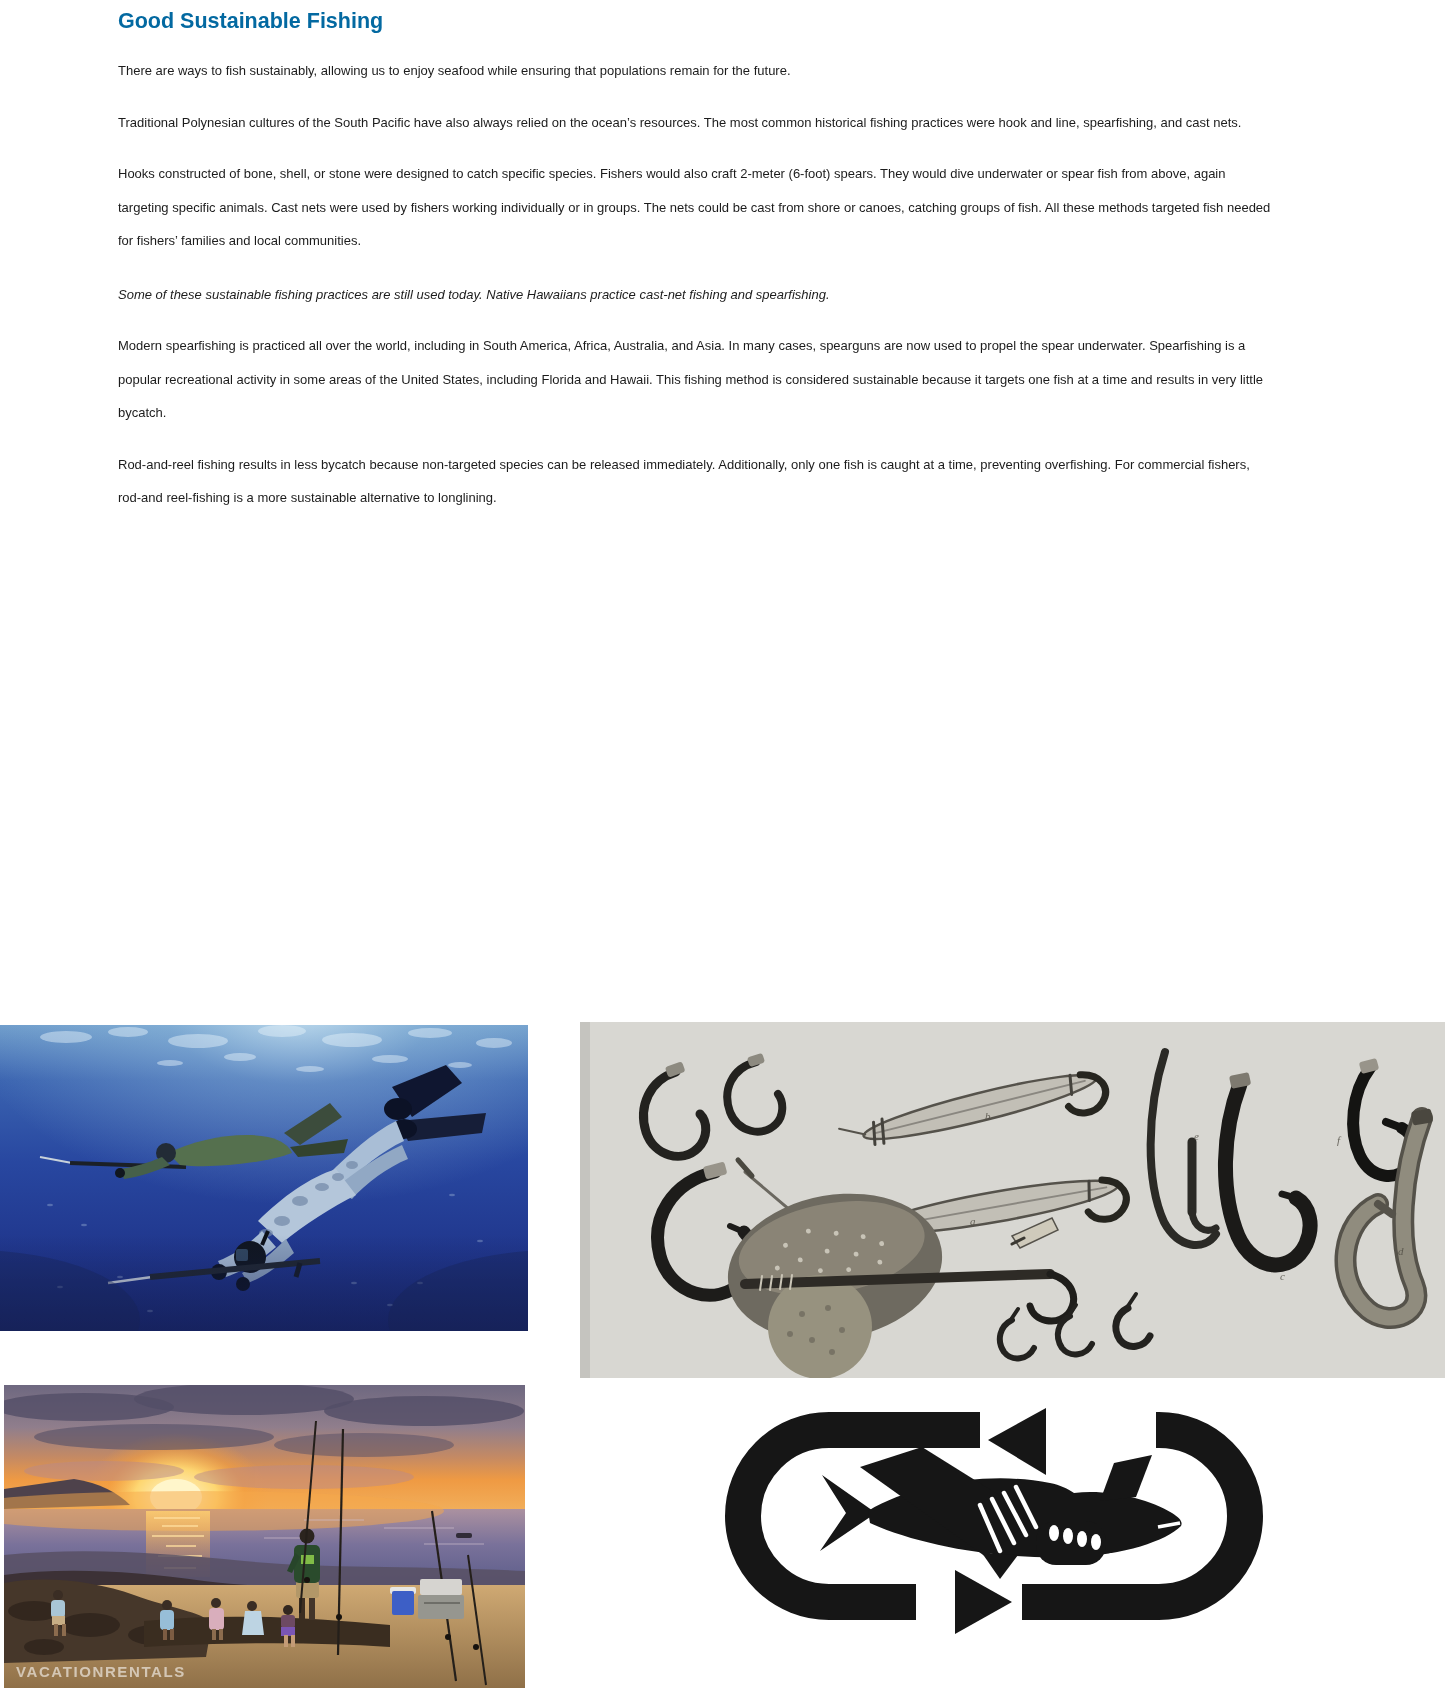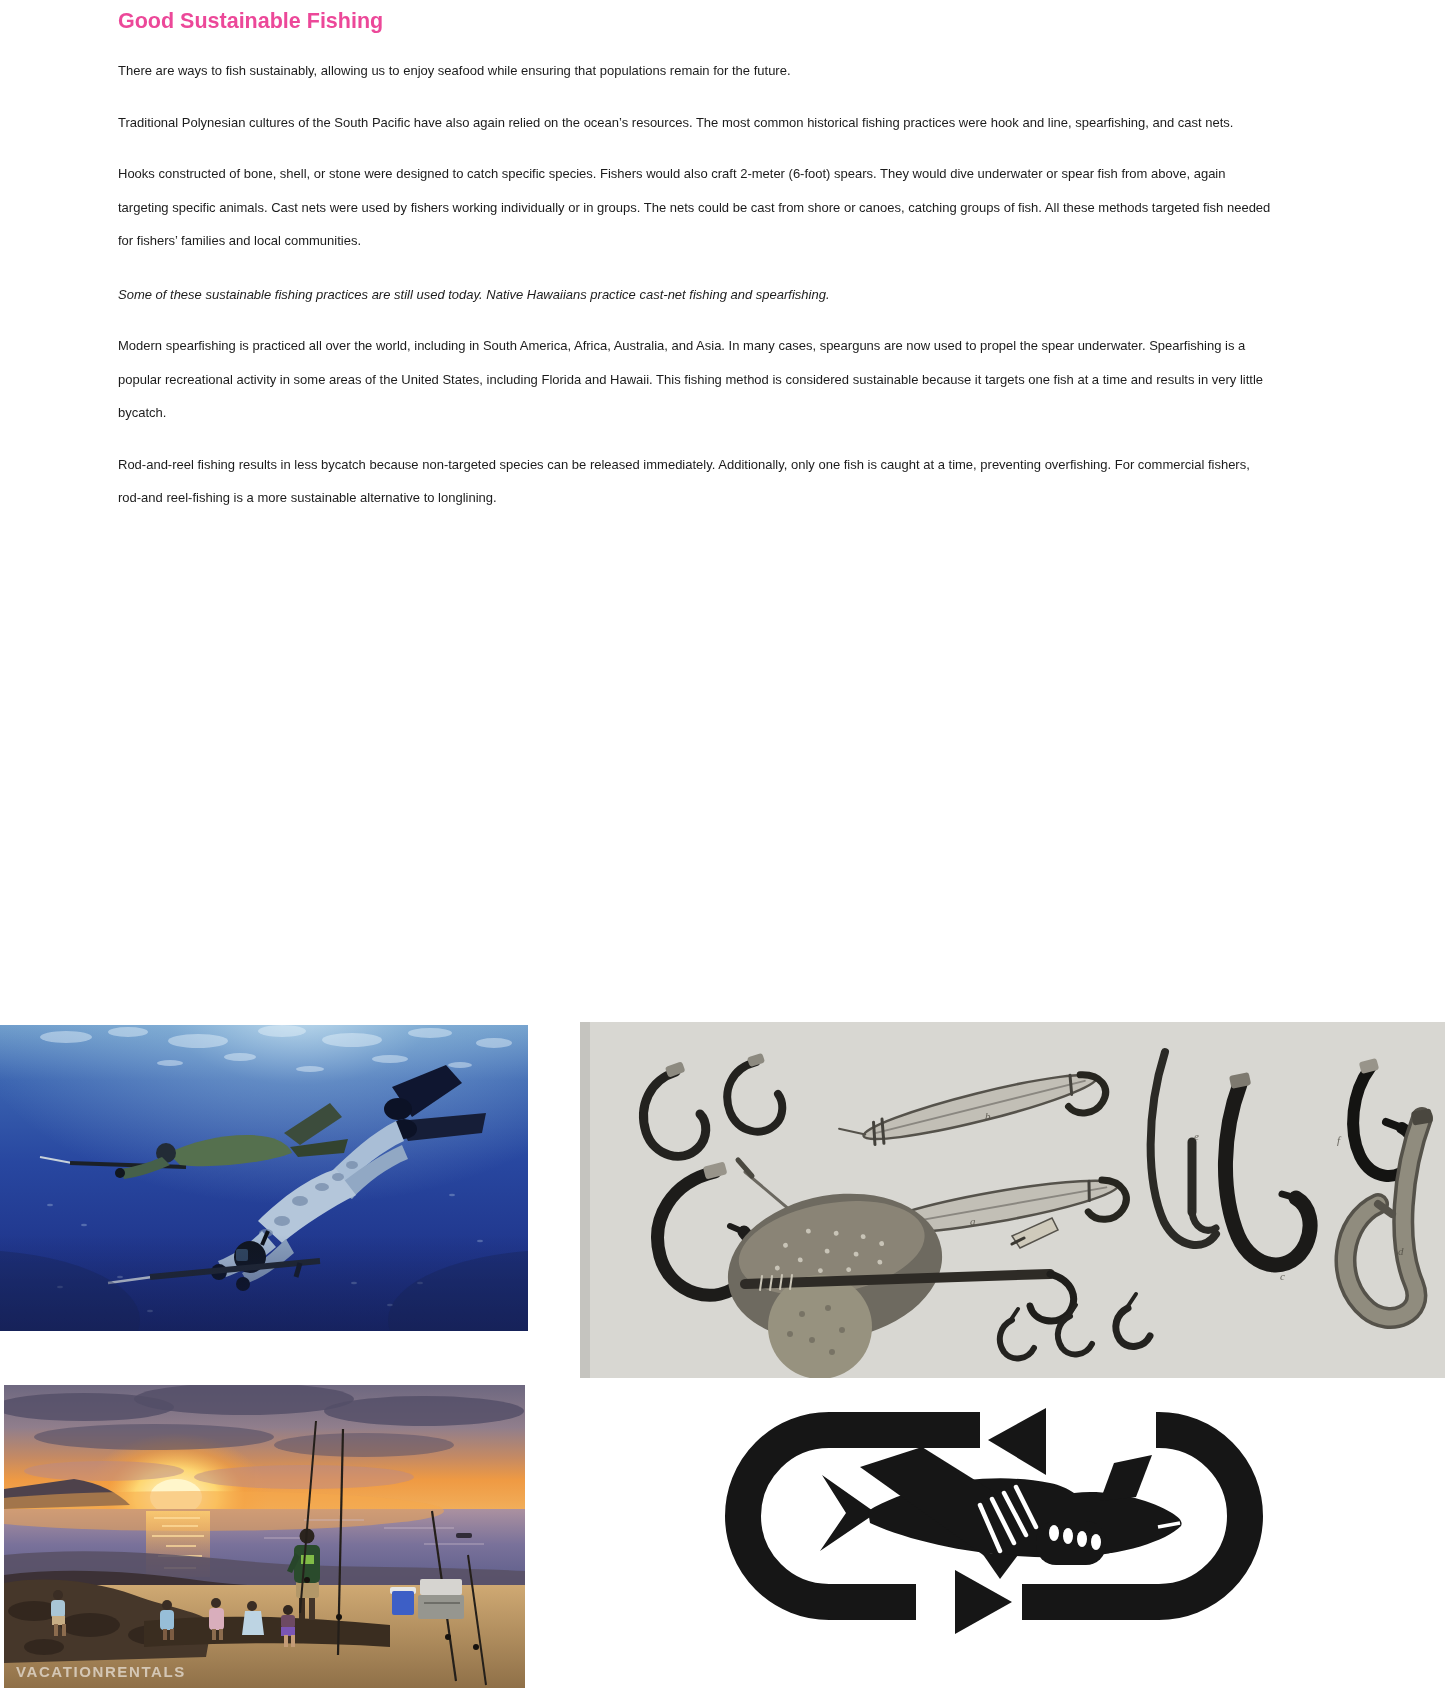--- a/index.html
+++ b/index.html
@@ -1,19 +1,19 @@
 <!DOCTYPE html>
 <html><head>
 <meta charset="utf-8">
 <style>
   html,body{margin:0;padding:0;background:#ffffff;}
   .page{position:relative;width:1445px;height:1695px;background:#ffffff;overflow:hidden;
         font-family:"Liberation Sans",sans-serif;color:#1c1c1c;}
   .doc{position:absolute;left:118px;top:6px;width:1158px;}
-  .doc h1{font-size:21.5px;line-height:30px;margin:0;font-weight:700;color:#ec4899;}
+  .doc h1{font-size:21.5px;line-height:30px;margin:0;font-weight:700;color:#0369a1;}
   .doc p{font-size:13px;line-height:33.5px;margin:18px 0 0 0;}
   .doc p.sp{margin-top:20px;font-style:italic;}
   .fig{position:absolute;overflow:hidden;}
   #fig-spear{left:0;top:1025px;width:528px;height:306px;}
   #fig-hooks{left:580px;top:1022px;width:865px;height:356px;}
   #fig-beach{left:4px;top:1385px;width:521px;height:303px;}
   #fig-logo{left:700px;top:1405px;width:563px;height:275px;}
   .fig svg{display:block;width:100%;height:100%;}
   .watermark{position:absolute;left:12px;bottom:8px;font-size:15px;font-weight:700;
              letter-spacing:1.6px;color:rgba(255,255,255,0.58);}
@@ -21,21 +21,21 @@
                 font-size:28px;font-weight:700;letter-spacing:3.2px;color:#161616;white-space:nowrap;margin-top:30px;}
 </style>
 </head>
 <body>
 
 <div class="page">
 
   <div class="doc">
     <h1>Good Sustainable Fishing</h1>
     <p>There are ways to fish sustainably, allowing us to enjoy seafood while ensuring that populations remain for the future.</p>
-    <p>Traditional Polynesian cultures of the South Pacific have also again relied on the ocean’s resources. The most common historical fishing practices were hook and line, spearfishing, and cast nets.</p>
+    <p>Traditional Polynesian cultures of the South Pacific have also always relied on the ocean’s resources. The most common historical fishing practices were hook and line, spearfishing, and cast nets.</p>
     <p>Hooks constructed of bone, shell, or stone were designed to catch specific species. Fishers would also craft 2-meter (6-foot) spears. They would dive underwater or spear fish from above, again targeting specific animals. Cast nets were used by fishers working individually or in groups. The nets could be cast from shore or canoes, catching groups of fish. All these methods targeted fish needed for fishers’ families and local communities.</p>
     <p class="sp">Some of these sustainable fishing practices are still used today. Native Hawaiians practice cast-net fishing and spearfishing.</p>
     <p>Modern spearfishing is practiced all over the world, including in South America, Africa, Australia, and Asia. In many cases, spearguns are now used to propel the spear underwater. Spearfishing is a popular recreational activity in some areas of the United States, including Florida and Hawaii. This fishing method is considered sustainable because it targets one fish at a time and results in very little bycatch.</p>
     <p>Rod-and-reel fishing results in less bycatch because non-targeted species can be released immediately. Additionally, only one fish is caught at a time, preventing overfishing. For commercial fishers, rod-and reel-fishing is a more sustainable alternative to longlining.</p>
   </div>
 
   <div class="fig" id="fig-spear">
     <svg viewBox="0 0 528 306" preserveAspectRatio="none">
       <defs>
         <linearGradient id="seaG" x1="0" y1="0" x2="0" y2="1">

